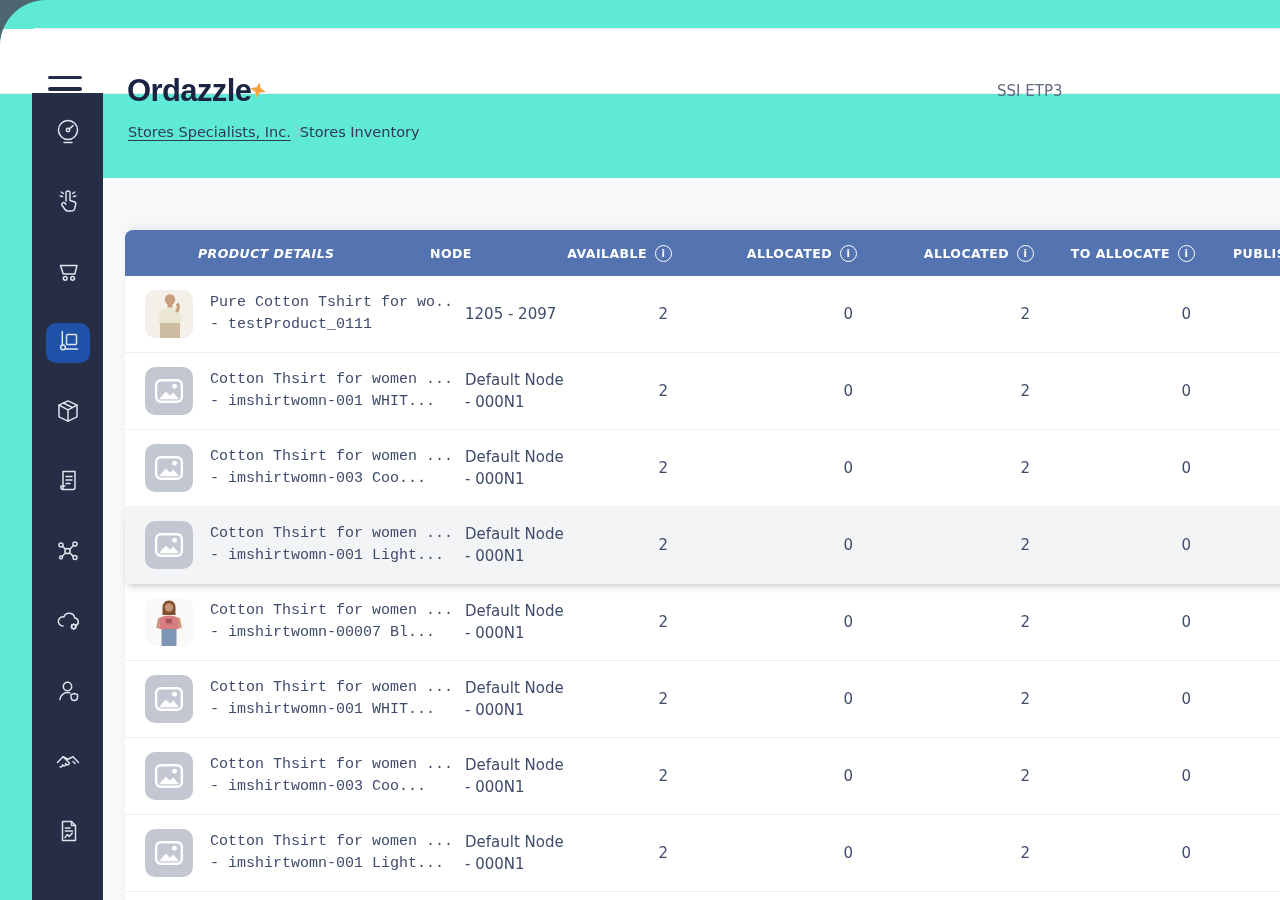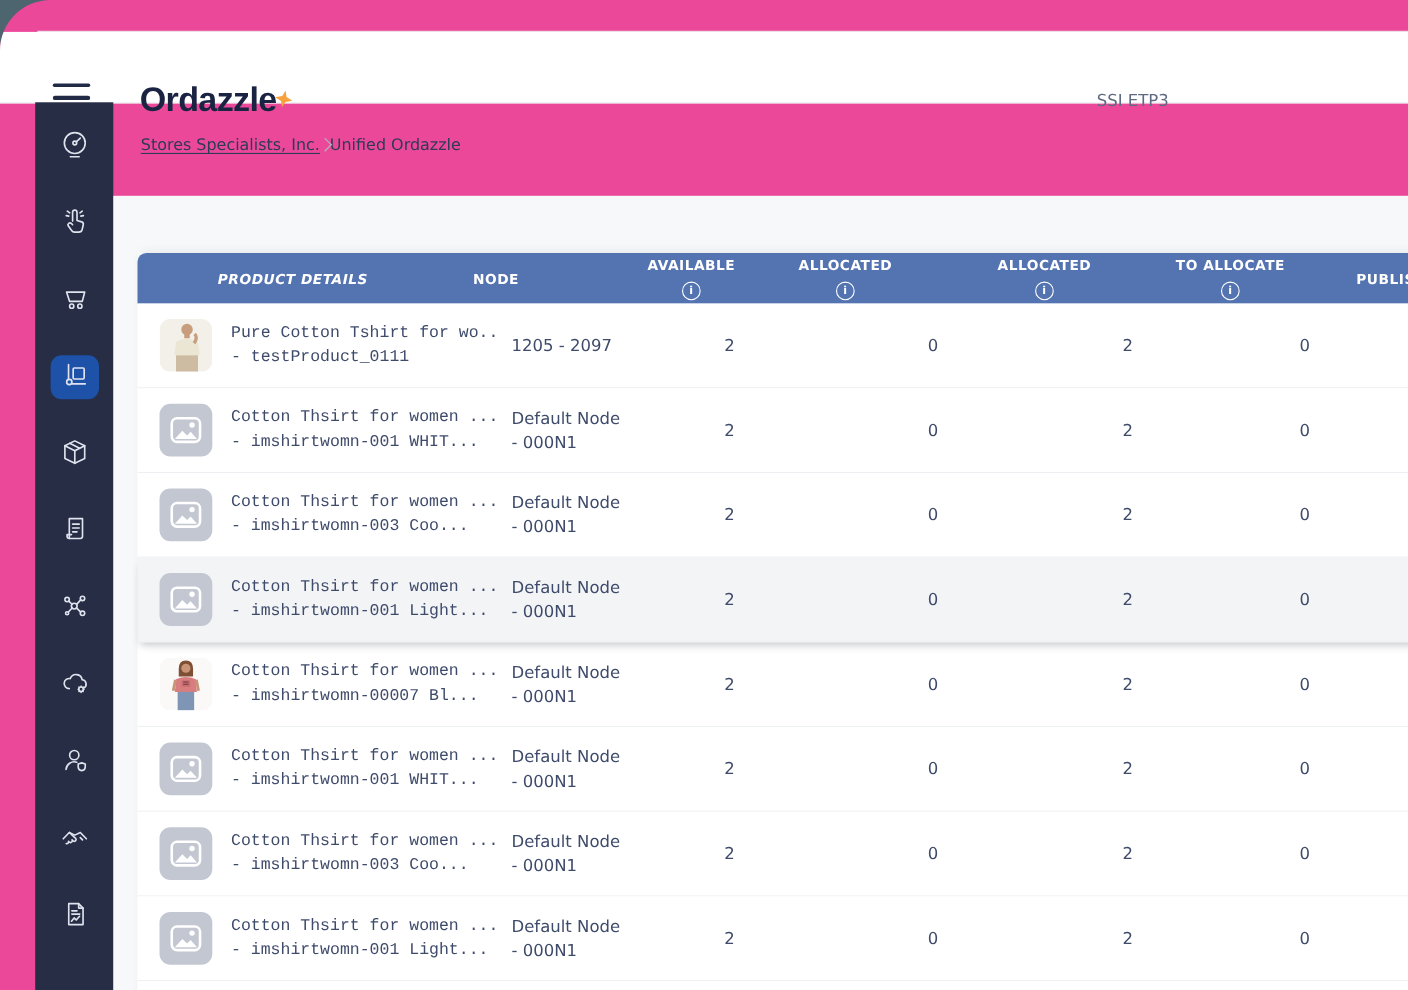--- a/index.html
+++ b/index.html
@@ -1,17 +1,17 @@
 <!DOCTYPE html>
 <html><head>
 <meta charset="utf-8">
 <style>
   html,body{margin:0;padding:0;width:1280px;height:900px;overflow:hidden;}
   body{background:#4C656F;font-family:"DejaVu Sans","Liberation Sans",sans-serif;}
-  .page{position:absolute;inset:0;background:#ec4899;border-top-left-radius:46px;overflow:hidden;}
+  .page{position:absolute;inset:0;background:#5eead4;border-top-left-radius:46px;overflow:hidden;}
   .topline{position:absolute;top:28px;left:34px;right:0;border-top:1px solid #ECECEF;}
   
   .appheader{position:absolute;top:29px;left:0;right:0;height:64px;background:#fff;border-bottom:1px solid #ECEDF0;}
   .hamburger{position:absolute;left:48px;top:47px;width:34px;height:26px;display:flex;flex-direction:column;justify-content:space-between;cursor:pointer;background:none;border:none;padding:0;}
   .hamburger span{display:block;height:3.4px;width:100%;background:#232A46;border-radius:2px;}
   .logo{position:absolute;left:127px;top:44px;font-family:"Liberation Sans",sans-serif;font-weight:700;font-size:31px;letter-spacing:-0.6px;color:#1B2342;}
   .logo .star{position:absolute;right:-15px;top:-3px;}
   .env{position:absolute;left:997px;top:53px;font-size:15px;color:#5F6980;text-align:right;}
   
   .sidebar{position:absolute;left:32px;top:93px;width:71px;bottom:0;background:#272D45;display:flex;flex-direction:column;align-items:center;padding-top:20px;gap:30px;box-sizing:border-box;}
@@ -22,21 +22,21 @@
   .content-bg{position:absolute;left:103px;top:178px;right:0;bottom:0;background:#F7F8FA;}
   .breadcrumb{position:absolute;left:128px;top:124px;display:flex;align-items:center;font-size:14.5px;color:#2E3A56;}
   .crumb-link{text-decoration:underline;text-underline-offset:3px;cursor:pointer;font-weight:500;}
   .chev{width:8px;height:8px;border-top:1.8px solid #AEB5C2;border-right:1.8px solid #AEB5C2;transform:rotate(45deg);margin-top:-1px;}
   
   .table{position:absolute;left:125px;top:230px;width:1400px;box-shadow:0 -4px 10px -4px rgba(0,0,0,.10);}
   .thead,.trow{display:grid;grid-template-columns:85px 245px 130px 95px 185px 177px 161px 322px;align-items:center;}
   .thead{height:46px;background:#5373B1;color:#fff;font-size:12.5px;font-weight:700;letter-spacing:.45px;border-radius:8px 8px 0 0;}
   .h-name{margin-left:-12px;font-style:italic;}
   .h-node{margin-left:-25px;}
-  .h-num{display:flex;align-items:center;justify-content:flex-end;gap:8px;padding-right:8px;flex-direction:column;}
+  .h-num{display:flex;align-items:center;justify-content:flex-end;gap:8px;padding-right:8px;}
   .h-pub{display:flex;align-items:center;gap:8px;padding-left:30px;}
   .info-i{width:15px;height:15px;border:1.5px solid #fff;border-radius:50%;display:inline-flex;align-items:center;justify-content:center;font-size:10px;font-weight:700;font-style:normal;flex:0 0 auto;cursor:pointer;}
   .trow{height:76px;background:#fff;border-bottom:1px solid #EEEFF2;color:#3F4B6B;font-size:15px;}
   .trow.hl{background:#F3F4F6;box-shadow:0 5px 7px -3px rgba(110,115,128,.40);position:relative;z-index:2;}
   .c-thumb{padding-left:20px;}
   .thumb{width:48px;height:48px;border-radius:10px;overflow:hidden;display:flex;align-items:center;justify-content:center;}
   .thumb.ph{background:#C3C7D1;}
   .c-name div{line-height:22px;white-space:nowrap;overflow:hidden;font-family:Liberation Mono, monospace;}
   .c-node{padding-left:10px;line-height:22px;white-space:nowrap;}
   .c-num{text-align:right;padding-right:12px;}
@@ -157,21 +157,21 @@
             <path d="M11 20.5 l2.4 -3 1.9 1.9 3 -3.4"></path>
           </svg></span>
     </div>
   </div>
 
   <div class="content-bg"></div>
 
   <div class="breadcrumb">
     <span class="crumb-link">Stores Specialists, Inc.</span>
     <span class="chev"></span>
-    <span>Unified Ordazzle</span>
+    <span>Stores Inventory</span>
   </div>
 
   <div class="table">
     <div class="thead">
       <div></div>
       <div class="h-name">PRODUCT DETAILS</div>
       <div class="h-node">NODE</div>
       <div class="h-num">
           <span>AVAILABLE</span>
           <span class="info-i">i</span>

